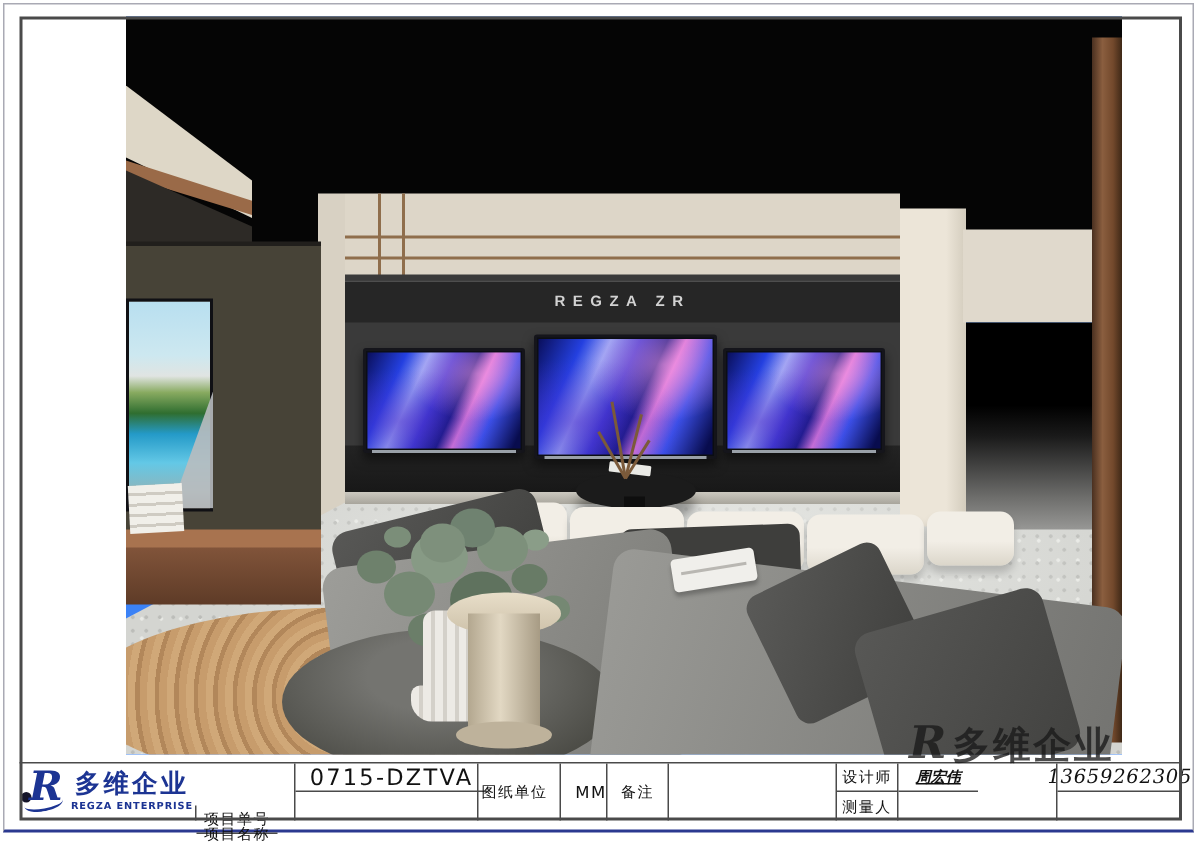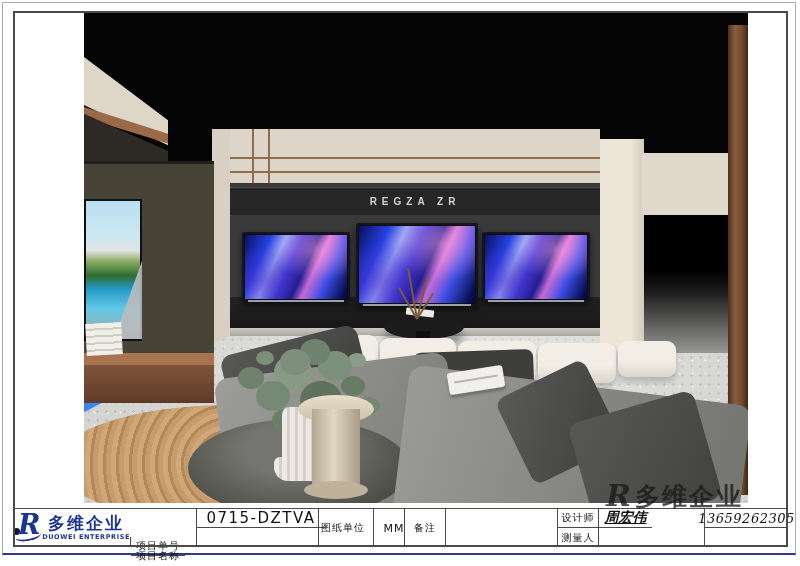--- a/index.html
+++ b/index.html
@@ -130,21 +130,21 @@
   .cell{display:flex;align-items:center;justify-content:center;box-sizing:border-box;}
   .half{position:absolute;left:0;right:0;height:19px;}
   .half.top{top:0;border-bottom:1px solid #4a4a4a;}
   .half.bot{top:19px;bottom:0;height:auto;}
   .full{position:absolute;inset:0;}
   .lbl{font-size:10px;letter-spacing:1px;}
   .val-no{font-size:15px;letter-spacing:1.5px;}
   .val-name{font-size:13px;font-weight:bold;letter-spacing:1px;}
   .val-mm{font-size:11px;letter-spacing:1px;}
   .hand{font-family:"DejaVu Serif",serif;font-style:italic;}
-  .val-designer{font-size:14px;font-weight:bold;text-decoration:underline;}
+  .val-designer{font-size:10px;font-weight:bold;text-decoration:underline;}
   .val-phone{font-size:13px;letter-spacing:.5px;}
   .lbl-hand{font-size:11px;}
   
   #lgcell{position:absolute;left:0;top:0;width:117px;bottom:0;display:flex;align-items:center;justify-content:center;gap:3px;}
   #lgemb{position:relative;width:30px;height:30px;}
   #lgemb .dot{position:absolute;left:0px;top:15px;width:7px;height:7px;border-radius:50%;background:#15152a;}
   #lgemb .rr{position:absolute;left:5px;top:-2px;font-family:"DejaVu Serif",serif;font-style:italic;
        font-weight:bold;font-size:27px;color:#1c3493;line-height:1;}
   #lgemb .swoosh{position:absolute;left:2px;bottom:2px;width:26px;height:9px;border-bottom:2px solid #1c3493;
        border-radius:50%;transform:rotate(-10deg);}
@@ -236,21 +236,21 @@
 <div class="abs" id="tb">
 
   <div id="lgcell">
     <div id="lgemb">
       <div class="dot"></div>
       <div class="rr">R</div>
       <div class="swoosh"></div>
     </div>
     <div id="lgtxt">
       <div id="lgcn">多维企业</div>
-      <div id="lgen">DUOWEI ENTERPRISE</div>
+      <div id="lgen">REGZA ENTERPRISE</div>
     </div>
   </div>
 
   <div class="col" style="left:117px;width:55px;margin-top:28px;">
     <div class="half top cell lbl">项目单号</div>
     <div class="half bot cell lbl">项目名称</div>
   </div>
   <div class="col" style="left:172px;width:129px;margin-left:11px;">
     <div class="half top cell val-no">0715-DZTVA</div>
   </div>

